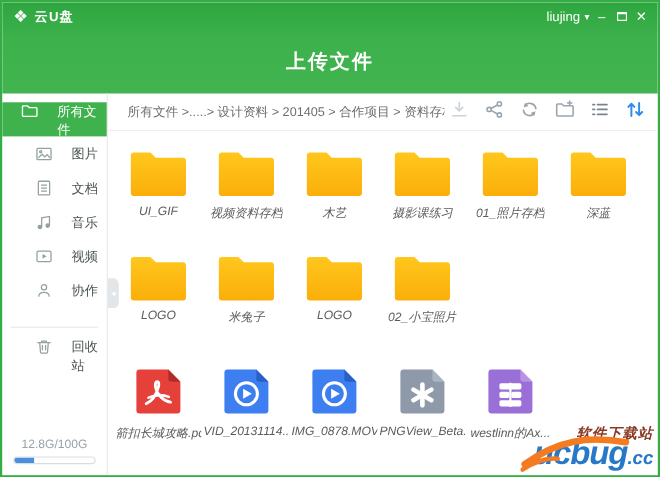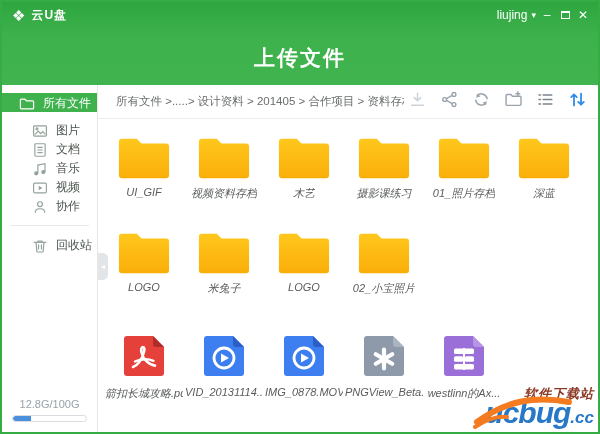--- a/index.html
+++ b/index.html
@@ -9,28 +9,28 @@
   
   .topgreen { background:linear-gradient(180deg,#2ea63f 0%,#3db14c 40%,#41b450 100%); height:83px; }
   .titlebar { height:26px; display:flex; align-items:center; padding:0 8px 0 10px; }
   .logo { color:#fff; font-size:15px; line-height:1; margin-right:6px; }
   .app-title { color:#fff; font-size:12px; font-weight:bold; letter-spacing:1px; }
   .tb-right { margin-left:auto; display:flex; align-items:center; gap:4px; color:#fff; }
   .user { display:flex; align-items:center; gap:4px; font-size:12px; cursor:default; }
   .caret { font-size:9px; }
   .win-btn { font-size:12px; line-height:1; cursor:default; width:14px; text-align:center; }
   .max-glyph { display:inline-block; width:9px; height:8px; border:1.5px solid #fff; border-top-width:2.5px; }
-  .header-title { text-align:center; color:#fff; font-size:21px; font-weight:bold; letter-spacing:2px; padding-top:16px; }
+  .header-title { text-align:center; color:#fff; font-size:18px; font-weight:bold; letter-spacing:2px; padding-top:16px; }
 
   
   .body { display:flex; height:347px; position:relative; }
 
   
   .sidebar { width:96px; border-right:1px solid #e7e7e7; display:flex; flex-direction:column; padding-top:8px; }
-  .sb-item { display:flex; align-items:flex-end; height:19px; color:#4c564f; font-size:12px; padding-left:30px; gap:8px; cursor:default; }
+  .sb-item { display:flex; align-items:flex-start; height:31px; color:#4c564f; font-size:12px; padding-left:30px; gap:17px; cursor:default; }
   .sb-item .sb-icon { width:16px; height:16px; color:#93a29a; flex:none; display:flex; }
   .sb-item.active { background:#3fb14d; color:#fff; padding-left:17px; margin-bottom:8px; }
   .sb-item.active .sb-icon { color:#fff; }
   .sb-icon svg { width:16px; height:16px; }
   .sb-divider { border-top:1px solid #e8e8e8; margin:10px 8px 9px 8px; }
   .sb-spacer { flex:1; }
   .storage { padding:0 10px 10px 10px; }
   .storage-text { font-size:11px; color:#98a2a8; text-align:center; margin-bottom:5px;margin-top:17px; }
   .storage-bar { height:7px; border:1px solid #d9dde1; border-radius:4px; background:#fff; overflow:hidden; }
   .storage-fill { height:100%; background:#4a90dd; border-radius:4px 0 0 4px; }

